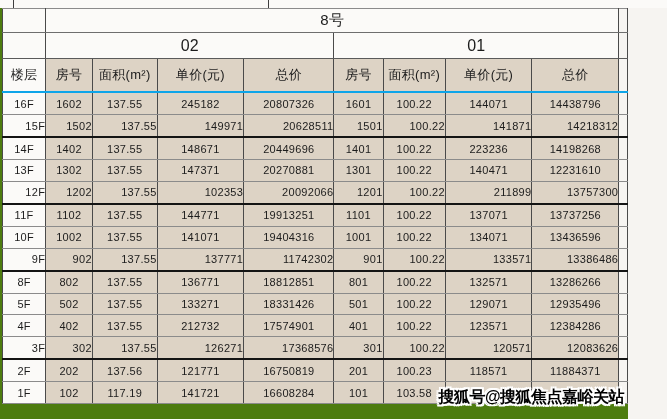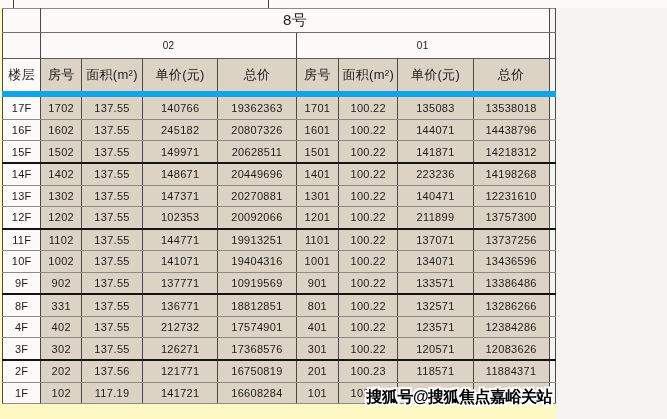--- a/index.html
+++ b/index.html
@@ -3,21 +3,21 @@
 <meta charset="utf-8">
 <style>
   html,body{margin:0;padding:0;}
   body{
     width:667px;height:419px;
     background:#f6f4f1;
     font-family:"Liberation Sans","DejaVu Sans",sans-serif;
     color:#1c1c1c;
     overflow:hidden;
   }
-  .stage{position:relative;width:556px;height:419px;background:#fef9c3;}
+  .stage{position:relative;width:628px;height:419px;background:#4d7c0f;}
 
   
   .top-fragment{
     position:absolute;left:0;top:0;width:667px;height:8px;
     background:#fbfaf8;
   }
   .top-fragment .stub{position:absolute;top:0;width:1px;height:8px;background:#3f3f3f;}
   .stub-a{left:13px;}
   .stub-b{left:268px;}
 
@@ -38,26 +38,26 @@
     font-weight:400;
     white-space:nowrap;
     overflow:hidden;
     letter-spacing:0.3px;
   }
   .c-beige{background:#ddd3c5;}
   .c-white{background:#fbfaf8;}
   .c-edge{background:#f6f4f1;border-left:3px double #3f3f3f;border-right:0;}
 
   .row-title td{height:23px;font-size:15px;}
-  .row-units td{height:25px;font-size:10px;}
-  .row-headers td{height:32px;font-size:13px;border-bottom:6px solid #0ea5e9;}
+  .row-units td{height:25px;font-size:16px;}
+  .row-headers td{height:32px;font-size:13px;border-bottom:2px solid #0ea5e9;}
   .row-title td{border-bottom:1px solid #6e6e6e;}
   .row-units td{border-bottom:1px solid #5a5a5a;}
 
-  tr.group-end td{border-bottom:2px solid #141414;}
+  tr.group-end td{border-bottom:2px solid #141414;text-align:right;}
 
   .watermark{
     position:absolute;top:387px;right:4px;
     font-size:16px;font-weight:bold;letter-spacing:-0.5px;
     color:#000;white-space:nowrap;z-index:5;
     text-shadow:
       -2px -2px 0 #fff, 2px -2px 0 #fff, -2px 2px 0 #fff, 2px 2px 0 #fff,
       0 -2px 0 #fff, 0 2px 0 #fff, -2px 0 0 #fff, 2px 0 0 #fff;
   }
 </style>
@@ -104,32 +104,20 @@
         <td class="c-beige">总价</td>
         <td class="c-beige">房号</td>
         <td class="c-beige">面积(m²)</td>
         <td class="c-beige">单价(元)</td>
         <td class="c-beige">总价</td>
         <td class="c-edge"></td>
       </tr>
     </thead>
     <tbody id="rows-body">
         <tr>
-          <td class="c-white">17F</td>
-          <td class="c-beige">1702</td>
-          <td class="c-beige">137.55</td>
-          <td class="c-beige">140766</td>
-          <td class="c-beige">19362363</td>
-          <td class="c-beige">1701</td>
-          <td class="c-beige">100.22</td>
-          <td class="c-beige">135083</td>
-          <td class="c-beige">13538018</td>
-          <td class="c-edge"></td>
-        </tr>
-        <tr>
           <td class="c-white">16F</td>
           <td class="c-beige">1602</td>
           <td class="c-beige">137.55</td>
           <td class="c-beige">245182</td>
           <td class="c-beige">20807326</td>
           <td class="c-beige">1601</td>
           <td class="c-beige">100.22</td>
           <td class="c-beige">144071</td>
           <td class="c-beige">14438796</td>
           <td class="c-edge"></td>
@@ -204,37 +192,49 @@
           <td class="c-beige">100.22</td>
           <td class="c-beige">134071</td>
           <td class="c-beige">13436596</td>
           <td class="c-edge"></td>
         </tr>
         <tr class="group-end">
           <td class="c-white">9F</td>
           <td class="c-beige">902</td>
           <td class="c-beige">137.55</td>
           <td class="c-beige">137771</td>
-          <td class="c-beige">10919569</td>
+          <td class="c-beige">11742302</td>
           <td class="c-beige">901</td>
           <td class="c-beige">100.22</td>
           <td class="c-beige">133571</td>
           <td class="c-beige">13386486</td>
           <td class="c-edge"></td>
         </tr>
         <tr>
           <td class="c-white">8F</td>
-          <td class="c-beige">331</td>
+          <td class="c-beige">802</td>
           <td class="c-beige">137.55</td>
           <td class="c-beige">136771</td>
           <td class="c-beige">18812851</td>
           <td class="c-beige">801</td>
           <td class="c-beige">100.22</td>
           <td class="c-beige">132571</td>
           <td class="c-beige">13286266</td>
+          <td class="c-edge"></td>
+        </tr>
+        <tr>
+          <td class="c-white">5F</td>
+          <td class="c-beige">502</td>
+          <td class="c-beige">137.55</td>
+          <td class="c-beige">133271</td>
+          <td class="c-beige">18331426</td>
+          <td class="c-beige">501</td>
+          <td class="c-beige">100.22</td>
+          <td class="c-beige">129071</td>
+          <td class="c-beige">12935496</td>
           <td class="c-edge"></td>
         </tr>
         <tr>
           <td class="c-white">4F</td>
           <td class="c-beige">402</td>
           <td class="c-beige">137.55</td>
           <td class="c-beige">212732</td>
           <td class="c-beige">17574901</td>
           <td class="c-beige">401</td>
           <td class="c-beige">100.22</td>

